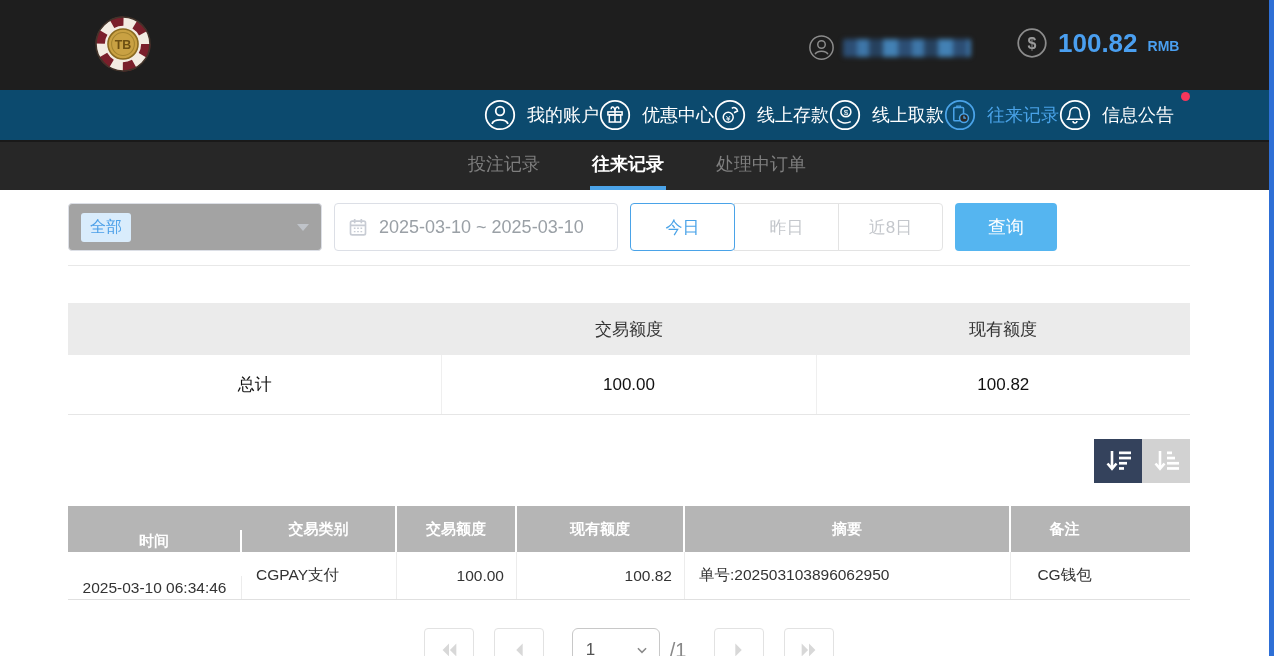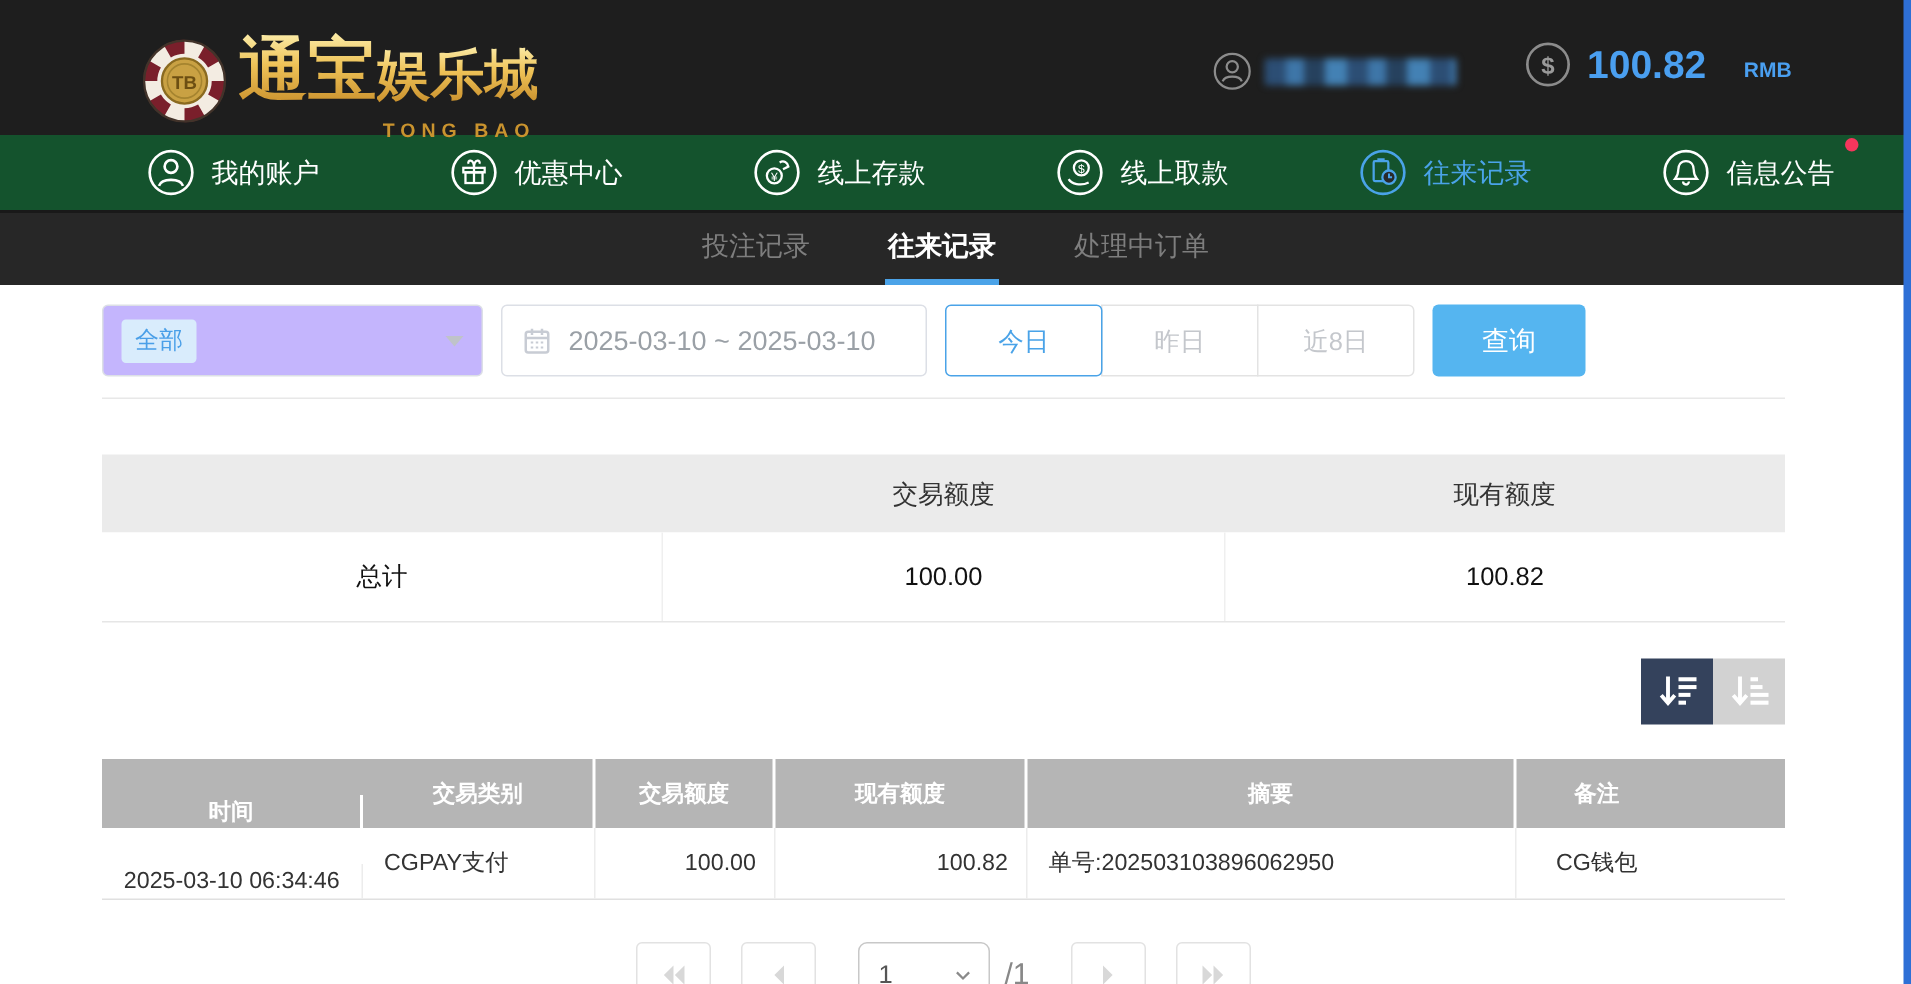--- a/index.html
+++ b/index.html
@@ -17,45 +17,45 @@
   .logo-cn-small { font-size:36px; font-weight:bold;
     background:linear-gradient(180deg,#fdf0b0 0%,#eec257 45%,#c78d2a 100%);
     -webkit-background-clip:text; background-clip:text; color:#e8bb4f; -webkit-text-fill-color:transparent; }
   .logo-en { position:absolute; right:2px; bottom:-2px; font-size:13px; font-weight:bold;
     letter-spacing:4px; color:#c9932e; }
   .user-info { position:absolute; left:808px; top:34px; display:flex; align-items:center; gap:8px; }
   .user-blur { width:128px; height:18px; border-radius:2px; filter:blur(2.5px);
     background:repeating-linear-gradient(90deg,#2c4e74 0 14px,#3e76a8 14px 26px,#26415e 26px 40px,#4381b4 40px 55px); }
   .balance { position:absolute; left:1016px; top:27px; display:flex; align-items:center; gap:10px; }
   .balance-amount { font-size:26px; font-weight:bold; color:#4a9ff0; }
-  .balance-currency { font-size:14px; font-weight:bold; color:#4a9ff0; padding-top:6px;margin-left:15px; }
-
-  
-  .mainnav { height:50px; background:#14532d; display:flex; align-items:center;
-    justify-content:space-between; padding:0 51px 0 98px; }
+  .balance-currency { font-size:14px; font-weight:bold; color:#4a9ff0; padding-top:6px; }
+
+  
+  .mainnav { height:50px; background:#0c4a6e; display:flex; align-items:center;
+    justify-content:flex-end; padding:0 100px 0 98px; }
   .nav-item { display:flex; align-items:center; gap:11px; color:#fff; font-size:18px;
     cursor:pointer; position:relative; }
   .nav-item.active { color:#4aa3e8; }
   .nav-icon { width:32px; height:32px; display:block; }
   .nav-badge { position:absolute; top:-7px; right:-16px; width:9px; height:9px;
     border-radius:50%; background:#f5365c; }
 
   
   .subtabs { height:50px; background:#272727; border-top:2px solid #191919;
     display:flex; justify-content:center; gap:48px; }
   .subtab { display:flex; align-items:center; font-size:18px; color:#7e7e7e; cursor:pointer;
     border-bottom:4px solid transparent; padding:0 2px; }
   .subtab.active { color:#fff; font-weight:bold; border-bottom-color:#4ba3e8; }
 
   
   .content { width:1122px; margin-left:68px; }
 
   .filter-row { margin-top:13px; height:48px; display:flex; gap:12px; }
   .select-box { width:254px; height:48px; border:1px solid #dcdfe6; border-radius:4px;
-    display:flex; align-items:center; justify-content:space-between; padding:0 12px; background:#c4b5fd; cursor:pointer; }
+    display:flex; align-items:center; justify-content:space-between; padding:0 12px; background:#a3a3a3; cursor:pointer; }
   .select-tag { background:#d9ecfc; color:#4a9fe8; font-size:16px; padding:4px 9px; border-radius:3px; }
   .select-caret { width:0; height:0; border-left:6px solid transparent; border-right:6px solid transparent;
     border-top:7px solid #bfc3c9; }
   .date-box { width:284px; height:48px; border:1px solid #dcdfe6; border-radius:4px;
     display:flex; align-items:center; gap:11px; padding:0 13px; background:#fff; cursor:pointer; }
   .date-text { color:#9aa0a6; font-size:18px; white-space:nowrap; }
   .quick-group { display:flex; }
   .quick-btn { width:105px; height:48px; background:#fff; border:1px solid #e3e3e3;
     font-size:17px; color:#c4c7cc; cursor:pointer; margin-left:-1px; position:relative; }
   .quick-btn:first-child { margin-left:0; border-radius:4px 0 0 4px; }
@@ -117,24 +117,20 @@
 <div class="topbar">
   <div class="logo">
     <svg class="logo-chip" viewBox="0 0 54 54">
       <circle cx="27" cy="27" r="26" fill="#f3ece2"></circle>
       <circle cx="27" cy="27" r="22" fill="none" stroke="#7a1f2b" stroke-width="9" stroke-dasharray="11.5 11.5"></circle>
       <circle cx="27" cy="27" r="26" fill="none" stroke="#42332a" stroke-width="1.5"></circle>
       <circle cx="27" cy="27" r="14.5" fill="#c9a143" stroke="#8a6a20" stroke-width="1.5"></circle>
       <circle cx="27" cy="27" r="11" fill="none" stroke="#a5842f" stroke-width="1"></circle>
       <text x="27" y="32" text-anchor="middle" font-size="12" font-weight="bold" fill="#6d4f12">TB</text>
     </svg>
-    <div class="logo-text">
-      <span class="logo-cn-big">通宝</span><span class="logo-cn-small">娱乐城</span>
-      <div class="logo-en">TONG BAO</div>
-    </div>
   </div>
 
   <div class="user-info">
     <svg class="nav-icon" style="width:27px;height:27px" viewBox="0 0 36 36">
       <circle cx="18" cy="18" r="15.5" fill="none" stroke="#8c8c8c" stroke-width="2"></circle>
       <circle cx="18" cy="14" r="5" fill="none" stroke="#8c8c8c" stroke-width="2"></circle>
       <path d="M9.5 27c2-5.5 15-5.5 17 0" fill="none" stroke="#8c8c8c" stroke-width="2"></path>
     </svg>
     <div class="user-blur"></div>
   </div>

